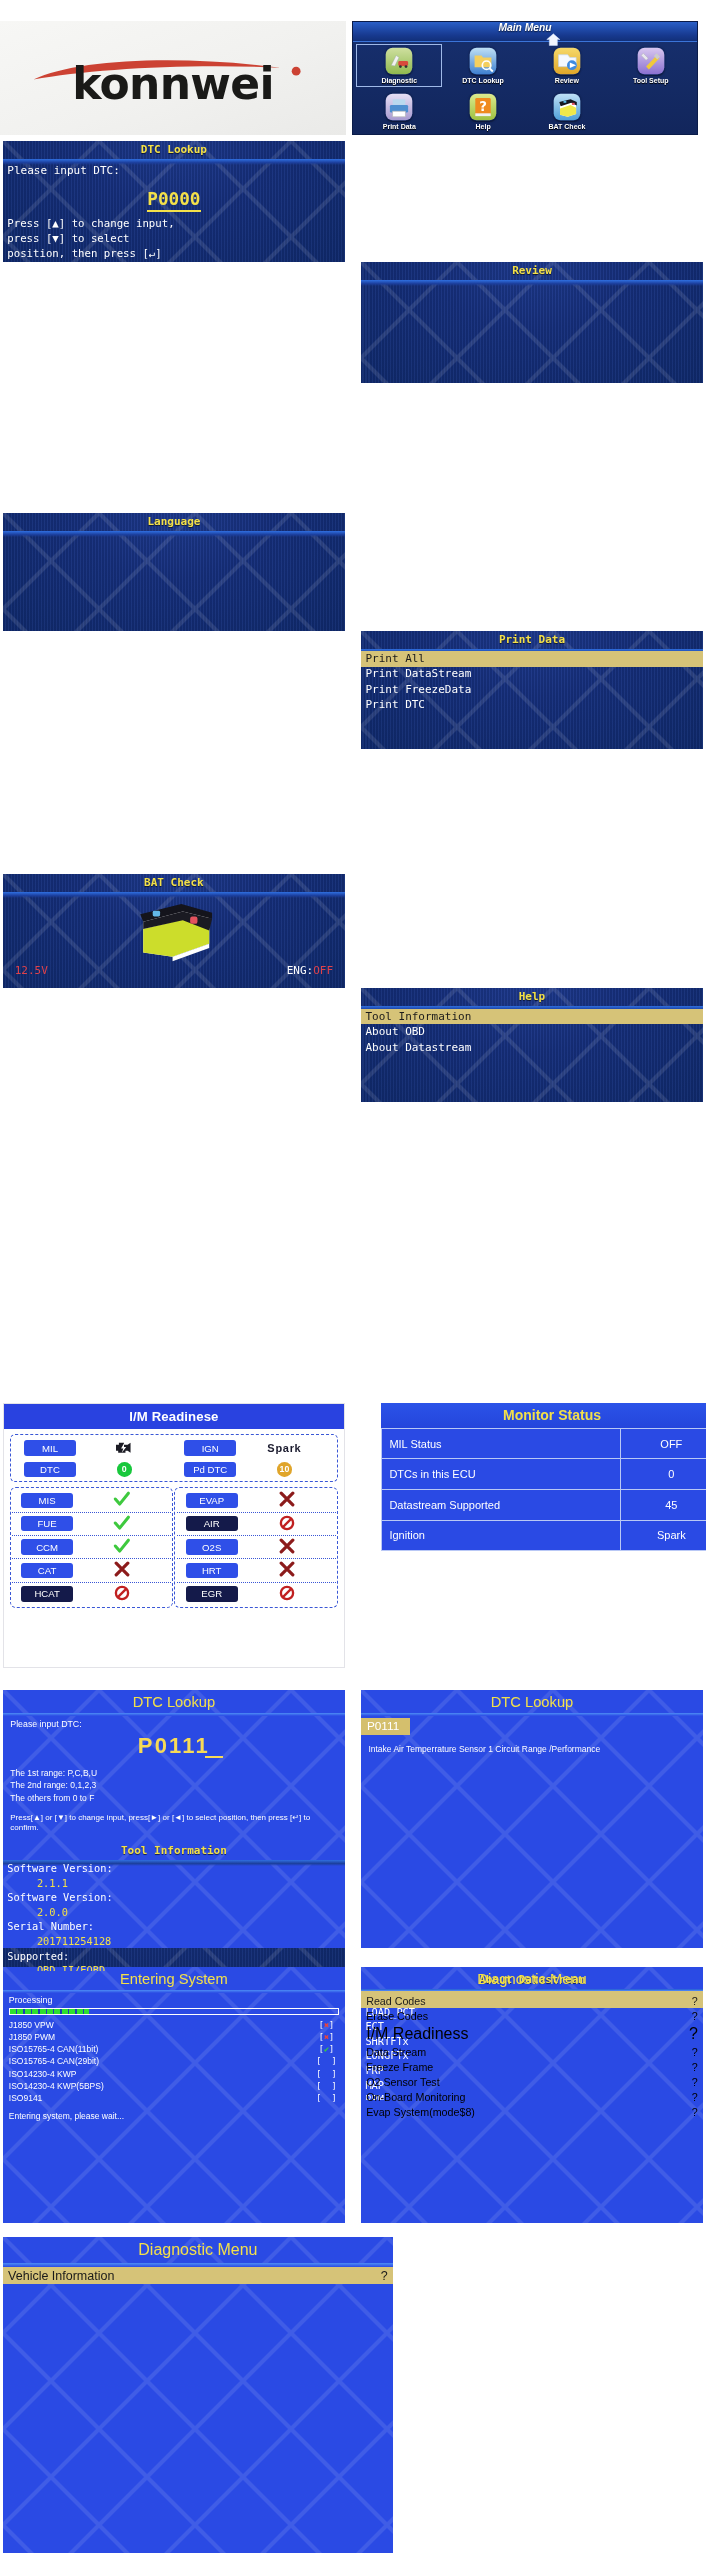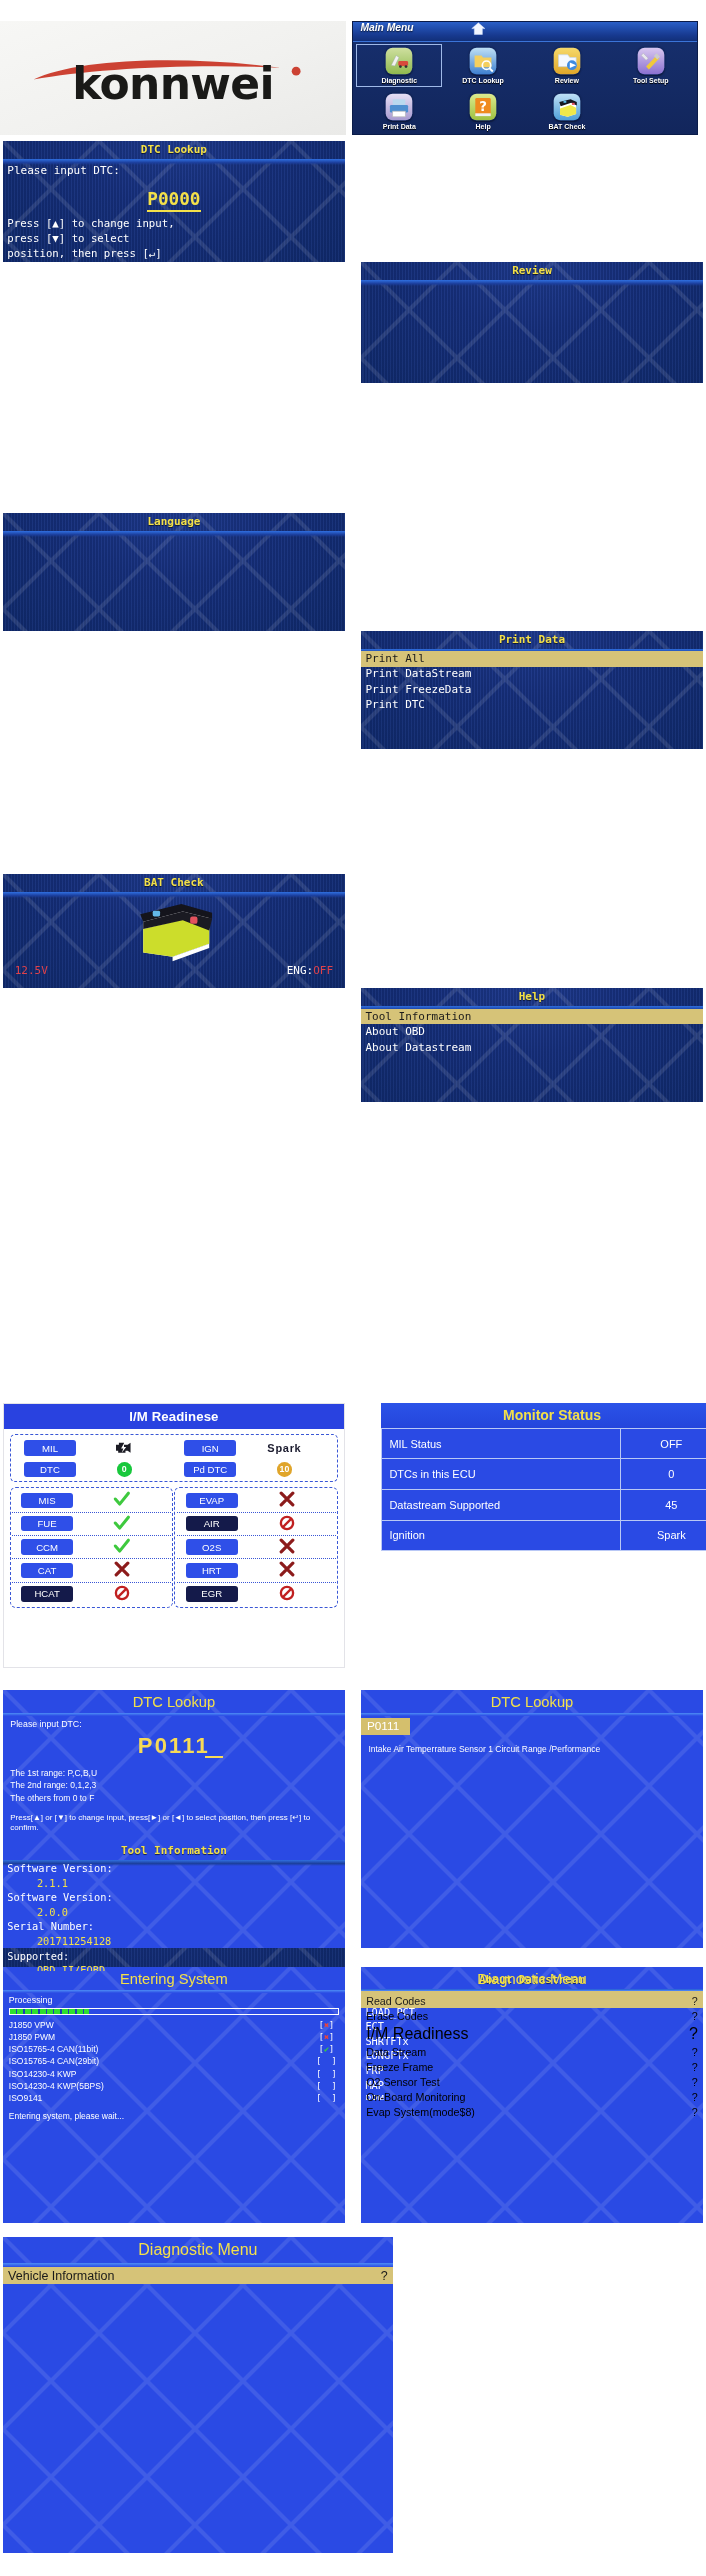--- a/index.html
+++ b/index.html
@@ -62,22 +62,23 @@
   .row-sel { background:#d6c378; color:#1a1a1a; }
 
   
   #main-menu {
     left: 352px; top: 20.6px; width: 346px; height: 114px;
     background: linear-gradient(180deg,#17306f 0%,#12265c 100%);
     border: 0.7px solid #0b1c49;
   }
   #mm-header {
     height: 20.6px; background: linear-gradient(180deg,#2a5fc7 0%,#17398f 70%,#123079 100%);
-    display:flex; align-items:flex-start; padding: 0 7.4px;
+    display:flex; align-items:center; padding: 0 7.4px;
     border-bottom: 0.7px solid #3b74d8;
+    flex-direction: column;
   }
   #mm-header .mm-title {
     font-style: italic; font-weight:700; font-size:10.3px; color:#fff;
     text-shadow: 0 0.7px 1.5px rgba(0,0,0,.7);
   }
   .home-icon { margin-left: 57px; }
   .mm-grid { display:grid; grid-template-columns: repeat(4, 1fr); padding: 2.9px 4.4px 1.5px 4.4px; }
   .mm-cell {
     display:flex; flex-direction:column; align-items:center; justify-content:flex-start;
     padding: 2.2px 0 1.5px 0; position: relative;

